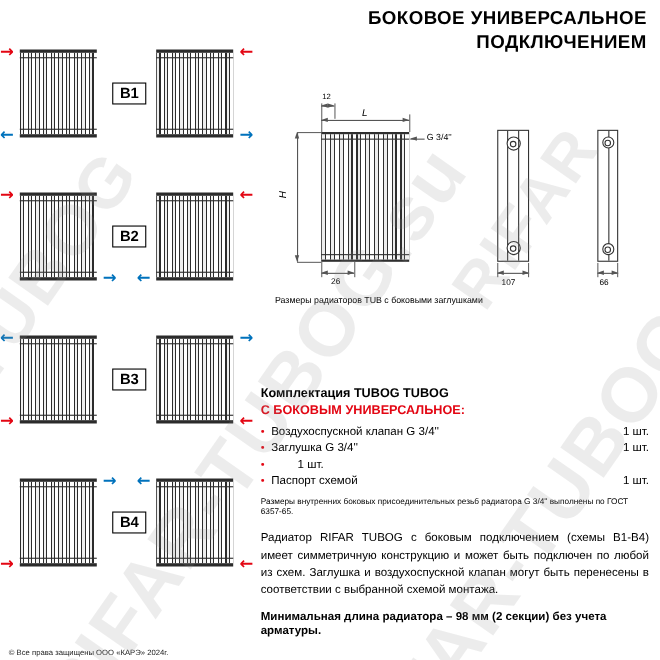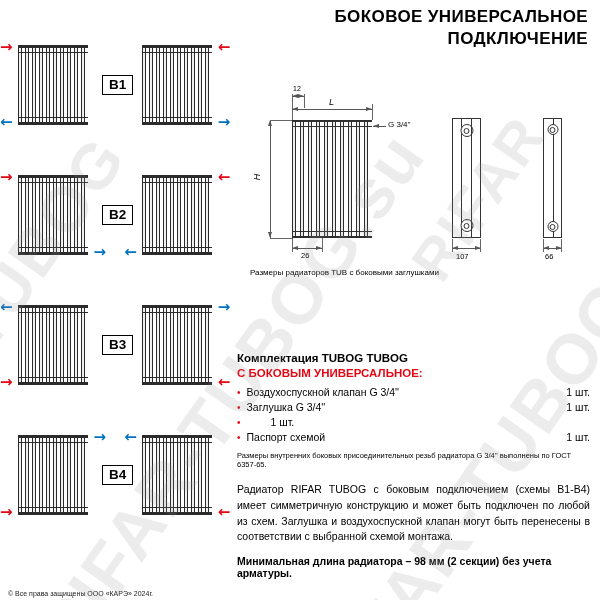--- a/index.html
+++ b/index.html
@@ -115,21 +115,21 @@
 
 <div class="page">
 
   <div class="wm wm1">TUBOG</div>
   <div class="wm wm2">RIFAR-TUBOG.su</div>
   <div class="wm wm3">RIFAR-TUBOG.su</div>
   <div class="wm wm4">RIFAR</div>
 
   <div class="title">
     <div>БОКОВОЕ УНИВЕРСАЛЬНОЕ</div>
-    <div>ПОДКЛЮЧЕНИЕ</div>
+    <div>ПОДКЛЮЧЕНИЕМ</div>
   </div>
 
   <div class="schemes">
       <div class="scheme-row">
         <div class="rad-wrap">
           <div class="rad"></div>
           <span class="arrow tl" style="color: rgb(227, 6, 19);">→</span>
           <span class="arrow bl" style="color: rgb(0, 114, 188);">←</span>
         </div>
         <div class="scheme-label">B1</div>

